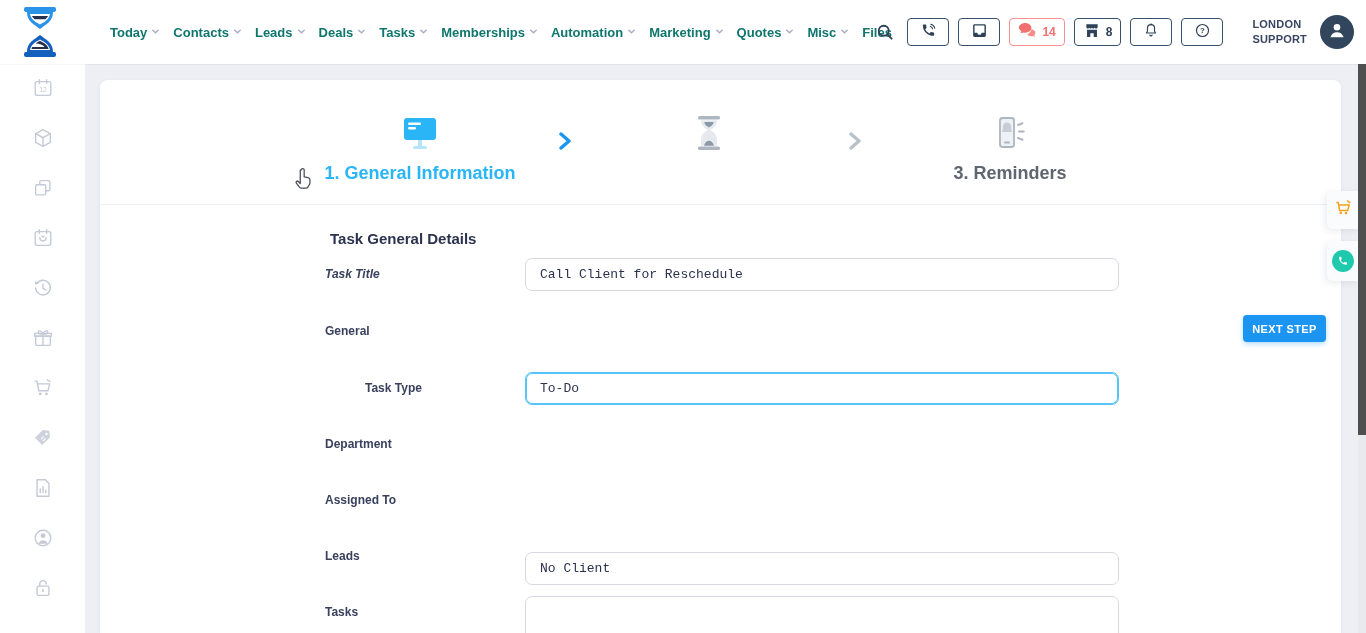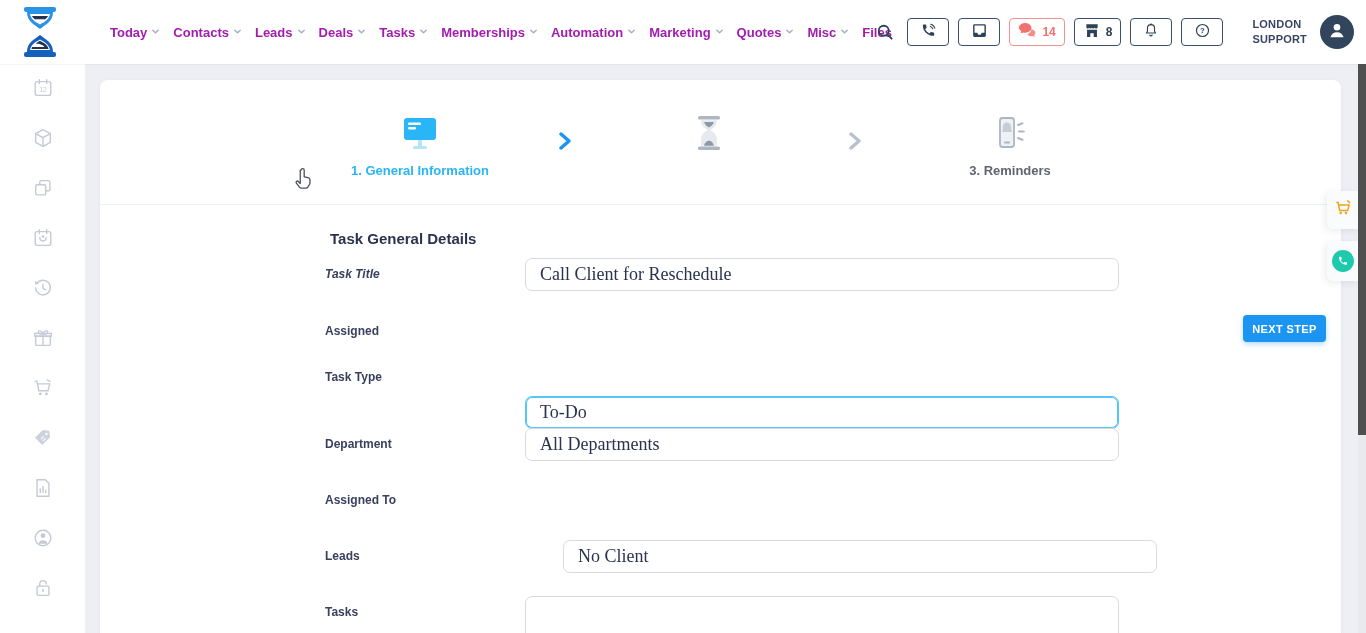--- a/index.html
+++ b/index.html
@@ -6,21 +6,21 @@
   body{
     width:1366px;height:633px;position:relative;overflow:hidden;
     background:#edeff4;font-family:"Liberation Sans",sans-serif;
     -webkit-font-smoothing:antialiased;
   }
   
   .topbar{position:absolute;top:0;left:0;width:1366px;height:64px;background:#fff;z-index:30;
     box-shadow:0 1px 0 rgba(0,0,0,0.04);}
   .logo{position:absolute;left:14px;top:4px;width:52px;height:56px;display:flex;align-items:center;justify-content:center;}
   .nav{position:absolute;left:110px;top:0;height:64px;display:flex;align-items:center;gap:13px;}
-  .nav-item{display:flex;align-items:center;gap:4px;color:#a21caf;font-size:13px;font-weight:700;cursor:pointer;white-space:nowrap;}
+  .nav-item{display:flex;align-items:center;gap:4px;color:#0f766e;font-size:13px;font-weight:700;cursor:pointer;white-space:nowrap;}
   .caret{width:9px;height:9px;display:inline-block;position:relative;top:-1px;}
   .caret svg{display:block;}
   .top-actions{position:absolute;right:12px;top:0;height:64px;display:flex;align-items:center;gap:9px;}
   .search-btn{width:22px;height:22px;display:flex;align-items:center;justify-content:center;cursor:pointer;margin-right:2px;}
   .icon-box{height:26px;min-width:24px;border:1px solid #37506b;border-radius:4px;background:#fff;
     display:flex;align-items:center;justify-content:center;gap:5px;padding:0 8px;cursor:pointer;}
   .icon-box .cnt{font-size:12px;font-weight:700;color:#2e4257;}
   .icon-box.coral{border-color:#f4908f;}
   .icon-box.coral .cnt{color:#f0716f;}
   .acct-name{font-size:11px;font-weight:700;color:#3a4563;line-height:1.35;margin:0 4px 0 20px;letter-spacing:.2px;}
@@ -29,30 +29,30 @@
   .sidebar{position:absolute;top:64px;left:0;width:85px;height:569px;background:#fff;z-index:20;
     display:flex;flex-direction:column;align-items:center;padding-top:15px;box-sizing:border-box;}
   .side-item{width:26px;height:22px;margin-bottom:28px;display:flex;align-items:center;justify-content:center;
     color:#c3c9d5;cursor:pointer;flex:0 0 auto;}
   
   .card{position:absolute;left:100px;top:80px;width:1241px;height:553px;background:#fff;
     border-radius:8px 8px 0 0;box-shadow:0 1px 4px rgba(40,50,80,.05);z-index:5;}
   .wizard{position:absolute;top:0;left:0;width:100%;height:124px;border-bottom:1px solid #edf0f4;}
   .step{position:absolute;top:36px;transform:translateX(-50%);text-align:center;width:240px;cursor:pointer;}
   .step .s-icon{height:38px;display:flex;align-items:flex-start;justify-content:center;}
-  .step .s-label{margin-top:9px;font-size:13px;font-weight:700;color:#5f6670;}
+  .step .s-label{margin-top:9px;font-size:18px;font-weight:700;color:#5f6670;}
   .step.active .s-label{color:#29b5f6;}
   .sep{position:absolute;top:52px;transform:translateX(-50%);}
   
   .form-title{position:absolute;left:230px;top:138px;font-size:15px;font-weight:700;color:#2b3250;}
   .f-label{position:absolute;left:225px;font-size:12px;font-weight:700;color:#39415e;}
   .f-input{position:absolute;left:425px;width:594px;height:33px;box-sizing:border-box;
-    border:1px solid #d7dae1;border-radius:7px;padding:12px 14px;font-size:18px;color:#2b3250;
-    font-family:Liberation Serif, serif;background:#fff;outline:none;}
-  .f-input.focused{border-color:#55c4f6;box-shadow:0 0 0 1px #55c4f6 inset;margin-top:24px;}
+    border:1px solid #d7dae1;border-radius:7px;padding:12px 14px;font-size:13px;color:#2b3250;
+    font-family:Liberation Mono, monospace;background:#fff;outline:none;}
+  .f-input.focused{border-color:#55c4f6;box-shadow:0 0 0 1px #55c4f6 inset;}
   textarea.f-input{height:110px;padding-top:9px;resize:none;}
   
   .next-btn{position:absolute;left:1243px;top:315px;width:83px;height:27px;background:#1b95f1;border:none;
     border-radius:4px;color:#fff;font-size:11px;font-weight:700;letter-spacing:.4px;cursor:pointer;z-index:40;
     font-family:"Liberation Sans",sans-serif;box-shadow:0 2px 5px rgba(27,149,241,.35);}
   .float-panel{position:absolute;left:1327px;width:32px;background:#fafbfd;z-index:40;
     display:flex;align-items:center;justify-content:center;border-radius:6px 0 0 6px;
     box-shadow:-2px 2px 7px rgba(60,70,100,.10);cursor:pointer;}
   .fp-cart{top:191px;height:38px;}
   .fp-phone{top:241px;height:40px;}
@@ -350,32 +350,31 @@
       </div>
       <div class="s-label">3. Reminders</div>
     </div>
   </div>
 
   <h2 class="form-title">Task General Details</h2>
 
   <label class="f-label" style="top:187px;font-style:italic;">Task Title</label>
   <input class="f-input" style="top: 178px;" value="Call Client for Reschedule">
 
-  <label class="f-label" style="top:244px;">Assigned</label>
-
-  <label class="f-label" style="top:290px;">Task Type</label>
+  <label class="f-label" style="top:244px;">General</label>
+
+  <label class="f-label" style="top:301px;margin-left:40px;">Task Type</label>
   <input class="f-input focused" style="top: 292px;" value="To-Do">
 
   <label class="f-label" style="top:357px;">Department</label>
-  <input class="f-input" style="top: 348px;" value="All Departments">
 
   <label class="f-label" style="top:413px;">Assigned To</label>
 
   <label class="f-label" style="top:469px;">Leads</label>
-  <input class="f-input" style="top: 460px; margin-left: 38px;" value="No Client">
+  <input class="f-input" style="top: 472px;" value="No Client">
 
   <label class="f-label" style="top:525px;">Tasks</label>
   <textarea class="f-input" style="top: 516px;"></textarea>
 </main>
 
 <button class="next-btn">NEXT STEP</button>
 
 <div class="float-panel fp-cart">
   <span>
     <svg width="20" height="20" viewBox="0 0 24 24">

